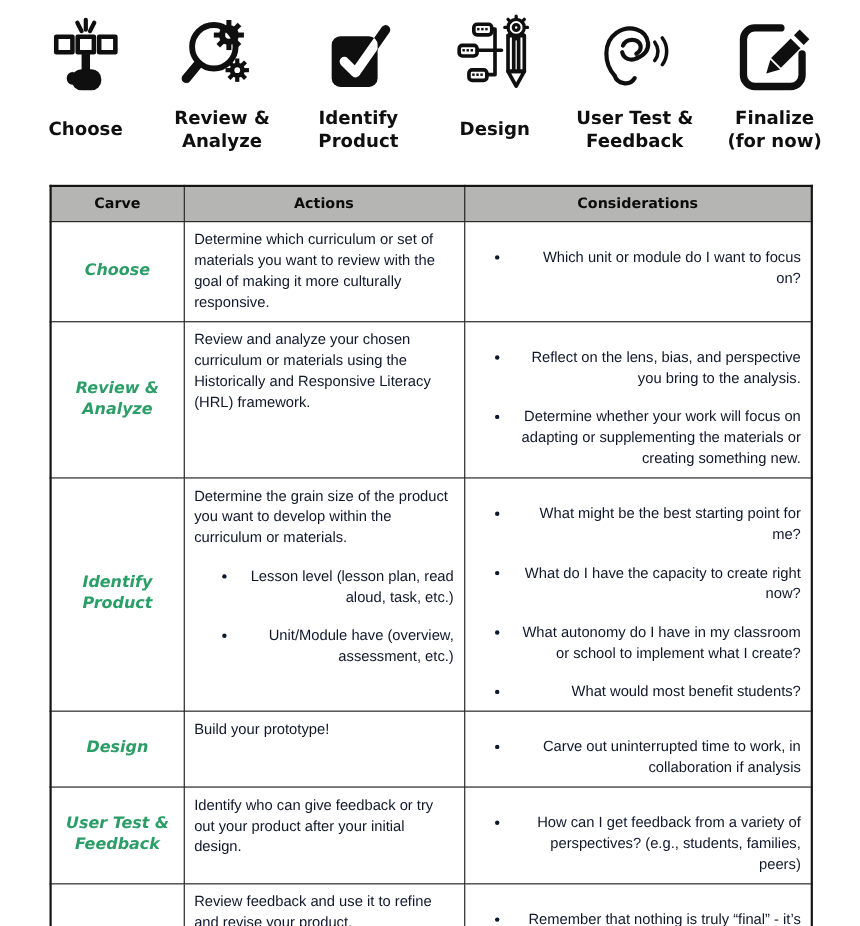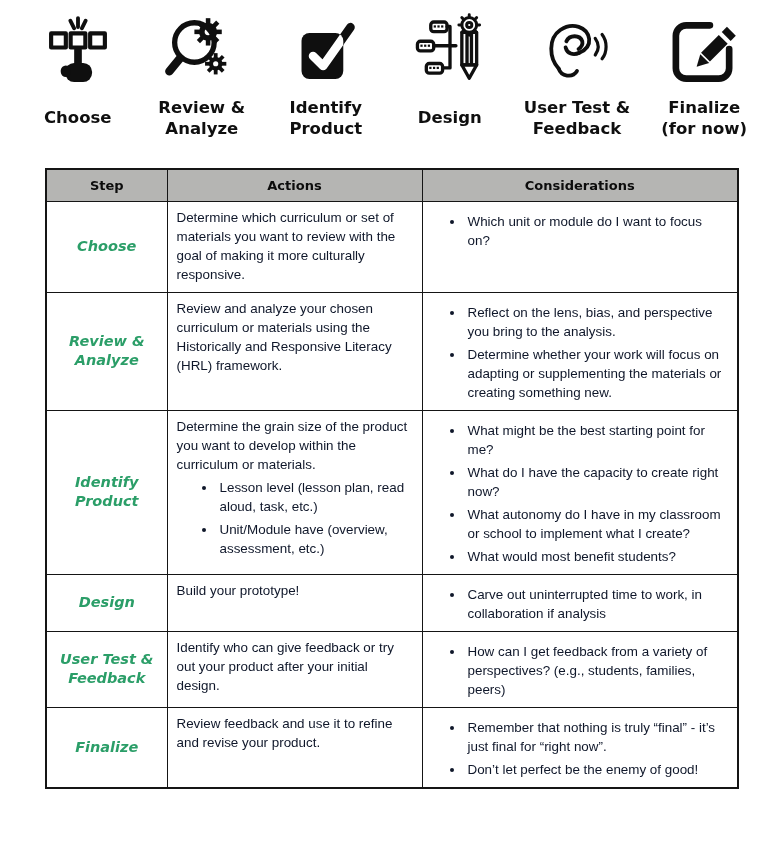--- a/index.html
+++ b/index.html
@@ -43,21 +43,21 @@
     font-size:14.5px;color:#2B9E68;white-space:pre-line;line-height:1.35;
     padding:4px;
   }
   .actions-cell,.cons-cell{
     vertical-align:top;font-size:13.4px;line-height:1.42;
     padding:6px 9px 6px 9px;color:#0f172a;
   }
   .actions-cell p{margin:0;}
   .actions-cell ul{margin:0;padding-left:40px;}
   .cons-cell ul{margin:0;padding-left:33px;}
-  .sprint-table li{padding-left:3px;margin:4px 0 2px 0;}
+  .sprint-table li{padding-left:3px;margin:16px 0 2px 0;text-align:right;}
   .rh1{height:91px}.rh2{height:118px}.rh3{height:158px}
   .rh4{height:53px}.rh5{height:71px}.rh6{height:64px}
 </style>
 </head>
 <body>
 
 <div class="icon-strip">
 
   <div class="icon-item">
     <div class="icon-box">
@@ -208,21 +208,21 @@
 </div>
 
 <table class="sprint-table">
   <colgroup>
       <col style="width:121px">
       <col style="width:255px">
       <col style="width:316px">
     </colgroup>
   <tbody>
   <tr>
-    <th class="col-head">Step</th>
+    <th class="col-head">Carve</th>
     <th class="col-head">Actions</th>
     <th class="col-head">Considerations</th>
   </tr>
 
   <tr class="rh1">
     <td class="step-cell">Choose</td>
     <td class="actions-cell">
       <p>Determine which curriculum or set of materials you want to review with the goal of making it more culturally responsive.</p>
     </td>
     <td class="cons-cell">

